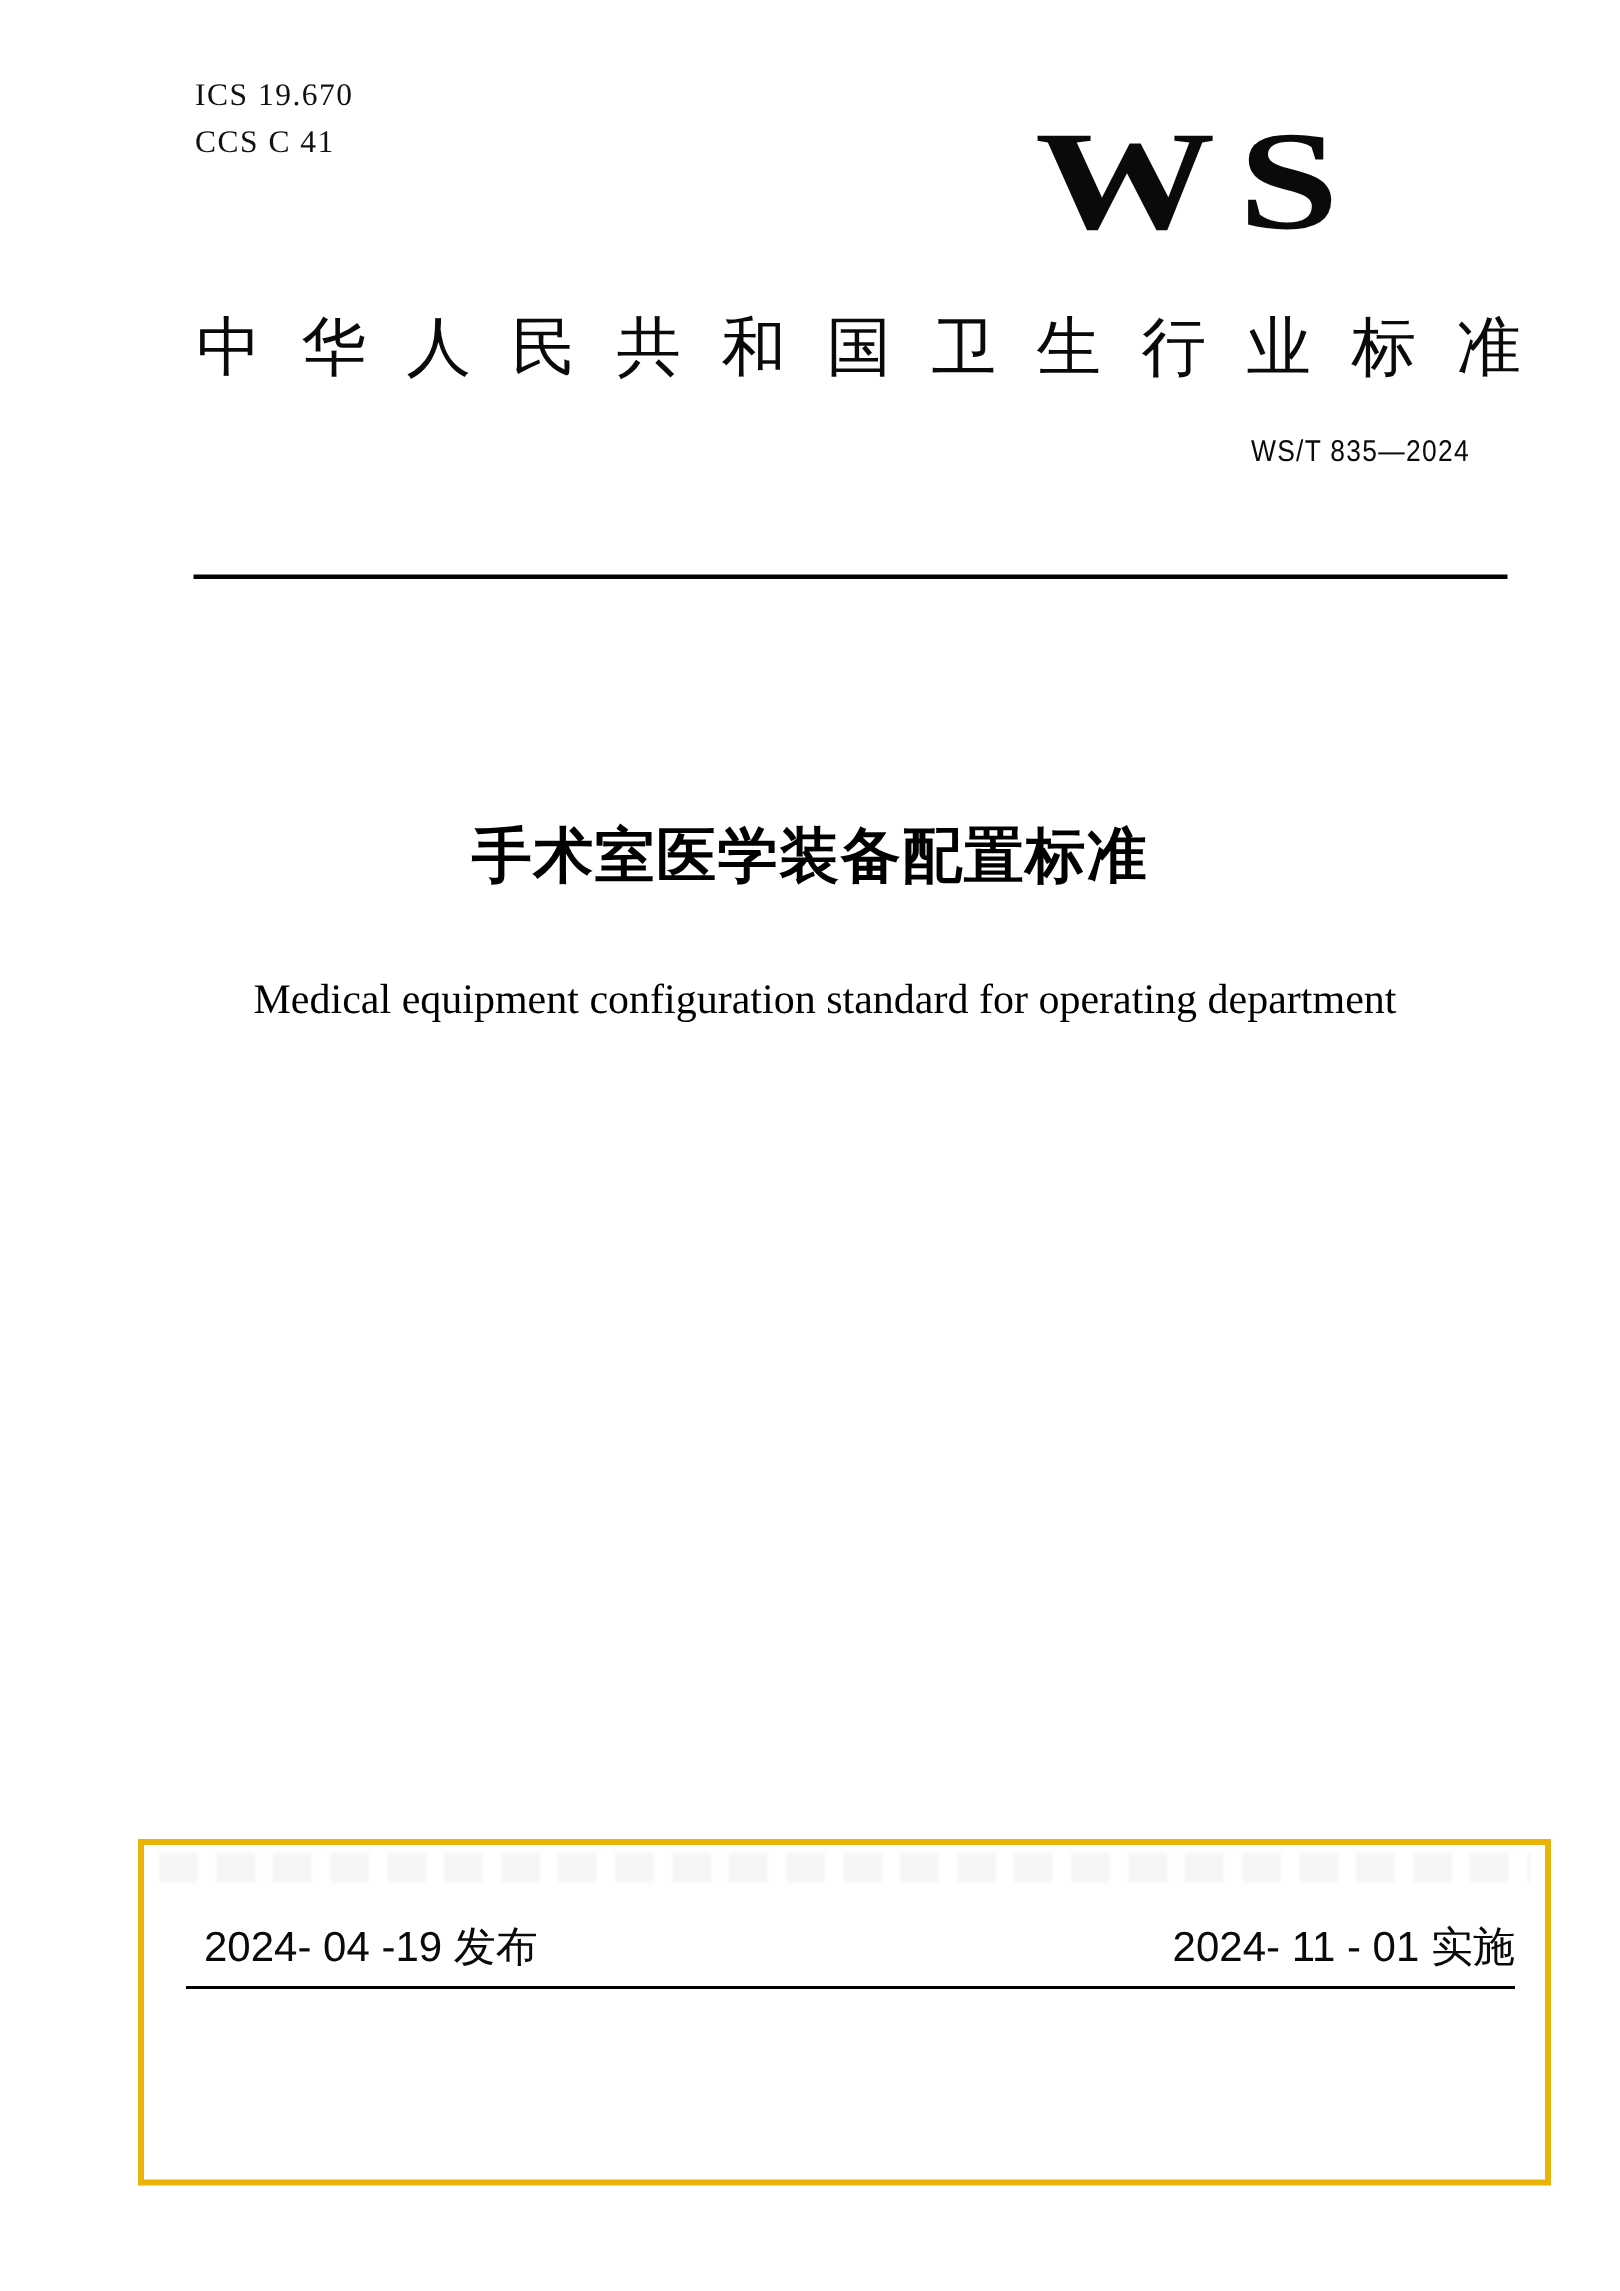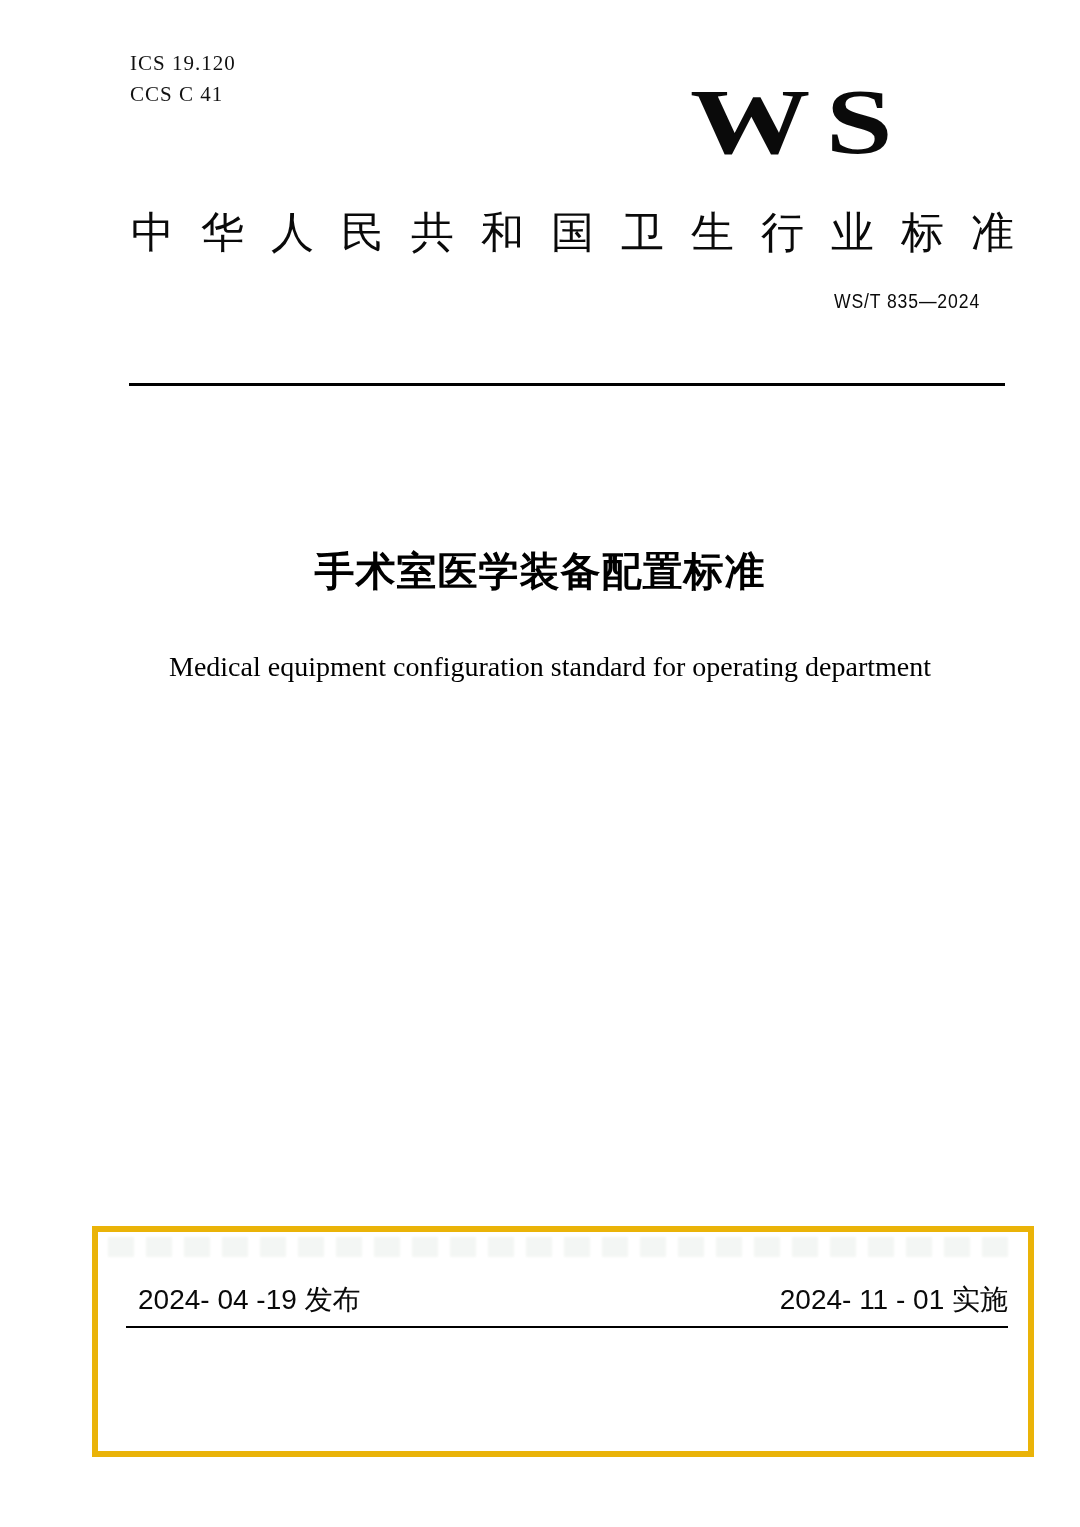--- a/index.html
+++ b/index.html
@@ -109,21 +109,21 @@
     color: #000;
   }
 
   
   .approval-box {
     position: absolute;
     left: 92px;
     top: 1226px;
     width: 942px;
     height: 231px;
-    border: 6px solid #eab308;
+    border: 4px solid #eab308;
     box-sizing: border-box;
     background: #ffffff;
   }
   .bleed {
     position: absolute;
     left: 10px;
     right: 10px;
     top: 5px;
     height: 20px;
     background: repeating-linear-gradient(90deg,
@@ -168,21 +168,21 @@
     white-space: nowrap;
     color: #0a0a0a;
   }
 </style>
 </head>
 <body>
 
 <div class="page">
 
   <div class="ics-block">
-    <div>ICS 19.120</div>
+    <div>ICS 19.670</div>
     <div>CCS C 41</div>
   </div>
 
   <div class="ws-logo">WS</div>
 
   <div class="std-type">中华人民共和国卫生行业标准</div>
 
   <div class="std-number">
     <span class="condensed">WS/T 835—2024</span>
   </div>

